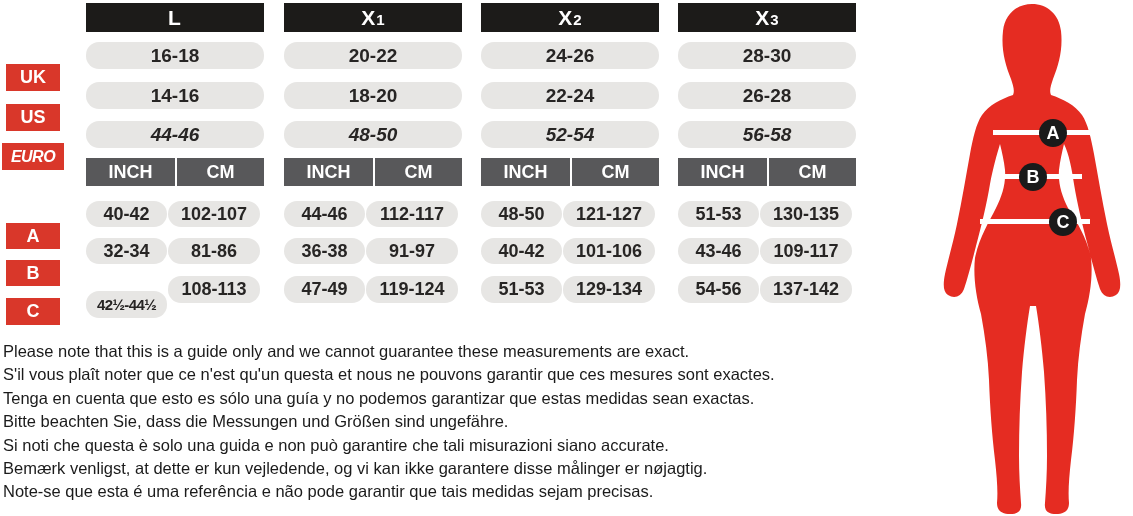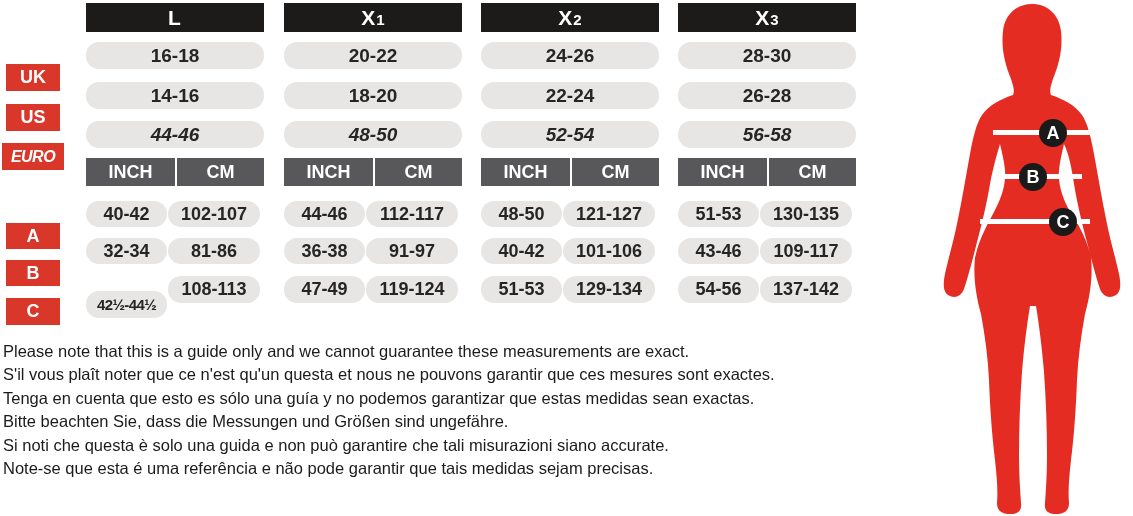--- a/index.html
+++ b/index.html
@@ -179,16 +179,17 @@
     <circle cx="133" cy="222" r="14" fill="#1a1a1a"></circle>
     <text class="marker-letter" x="133" y="222" text-anchor="middle" dy="0.36em">C</text>
   </svg>
 
   <div class="notes">
     <p class="note">Please note that this is a guide only and we cannot guarantee these measurements are exact.</p>
     <p class="note">S'il vous plaît noter que ce n'est qu'un questa et nous ne pouvons garantir que ces mesures sont exactes.</p>
     <p class="note">Tenga en cuenta que esto es sólo una guía y no podemos garantizar que estas medidas sean exactas.</p>
     <p class="note">Bitte beachten Sie, dass die Messungen und Größen sind ungefähre.</p>
     <p class="note">Si noti che questa è solo una guida e non può garantire che tali misurazioni siano accurate.</p>
+    <p class="note">Bemærk venligst, at dette er kun vejledende, og vi kan ikke garantere disse målinger er nøjagtig.</p>
     <p class="note">Note-se que esta é uma referência e não pode garantir que tais medidas sejam precisas.</p>
   </div>
 
 </div>
 
 </body></html>

